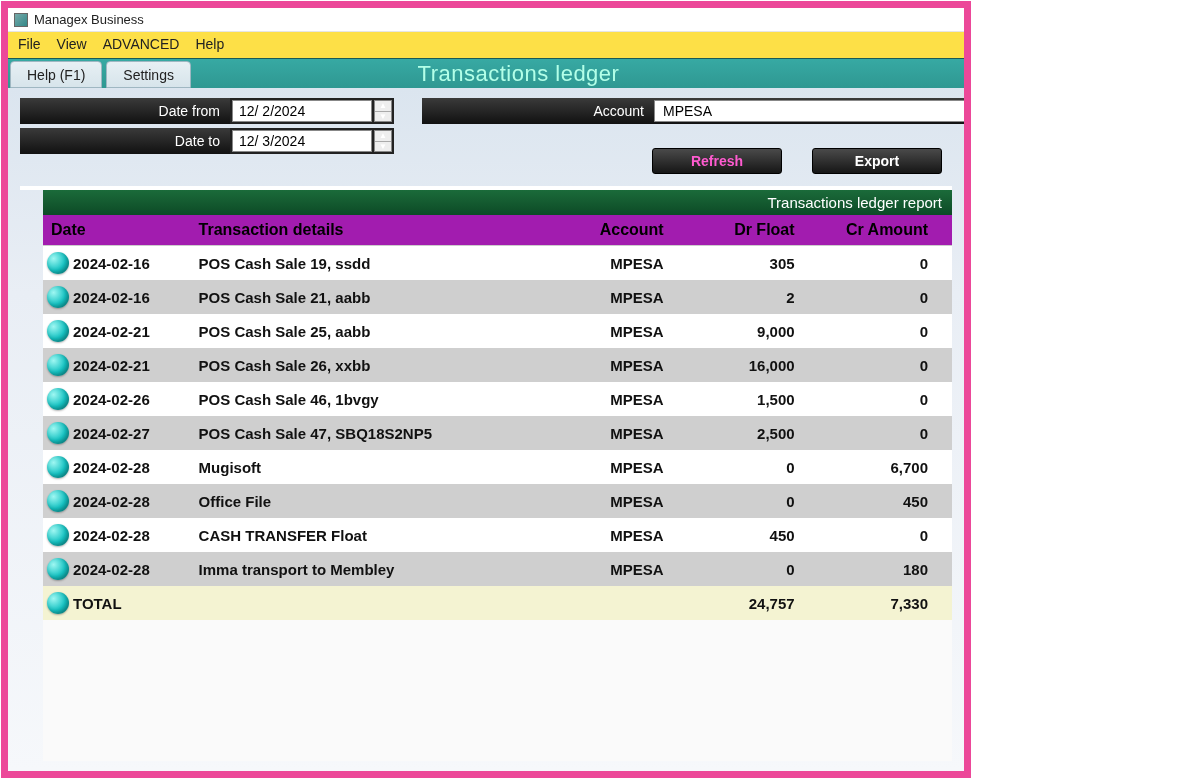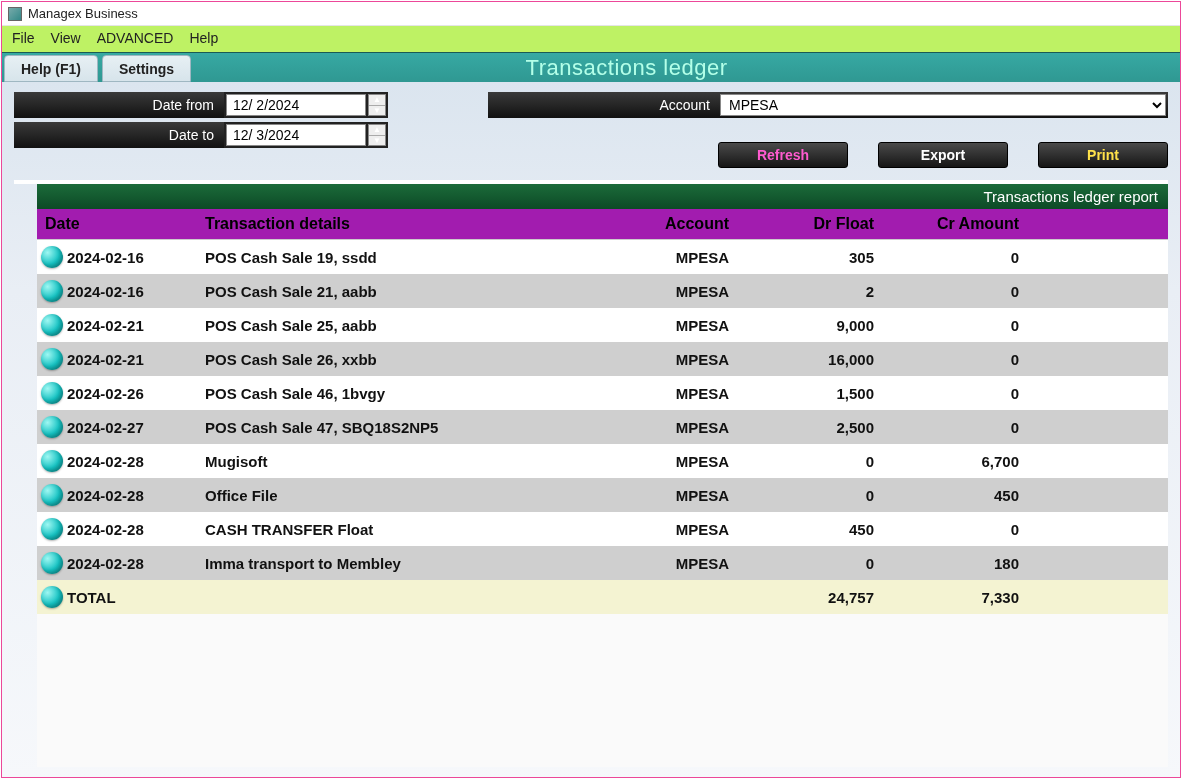--- a/index.html
+++ b/index.html
@@ -5,22 +5,22 @@
 * { box-sizing: border-box; margin: 0; padding: 0; }
 body {
   font-family: "Segoe UI", Tahoma, Arial, sans-serif;
   font-size: 13px;
   background: #fff;
   width: 1182px;
   height: 779px;
   overflow: hidden;
 }
 .window {
-  border: 1px solid #ec4899;
-  width: 1180px;
+  border: 7px solid #ec4899;
+  width: 970px;
   height: 777px;
   margin: 1px;
   display: flex;
   flex-direction: column;
 }
 .titlebar {
   background: #fff;
   padding: 4px 6px;
   display: flex;
   align-items: center;
@@ -31,39 +31,39 @@
 }
 .app-icon {
   width: 14px; height: 14px;
   background: linear-gradient(135deg,#7aa,#388);
   border: 1px solid #666;
 }
 .menubar {
   display: flex;
   gap: 16px;
   padding: 4px 10px 6px 10px;
-  background: #bef264;
+  background: #fde047;
   font-size: 14px;
   color: #222;
 }
 .menubar span { cursor: default; }
 .toolbar-row {
   background: linear-gradient(#37a9a3,#2f9892);
   display: flex;
   align-items: stretch;
   height: 30px;
   border-top: 1px solid #1a5a55;
 }
 .toolbar-btn {
   padding: 4px 16px;
   margin: 2px 2px 0 2px;
   background: linear-gradient(#e7f0f4,#d7e4eb);
   border: 1px solid #9fb7c2;
   border-radius: 4px 4px 0 0;
-  font-weight: bold;
+  font-weight: normal;
   color: #222;
   font-size: 14px;
   display: flex;
   align-items: center;
   cursor: pointer;
 }
 .page-title {
   flex: 1;
   text-align: center;
   color: #b3ffe8;

